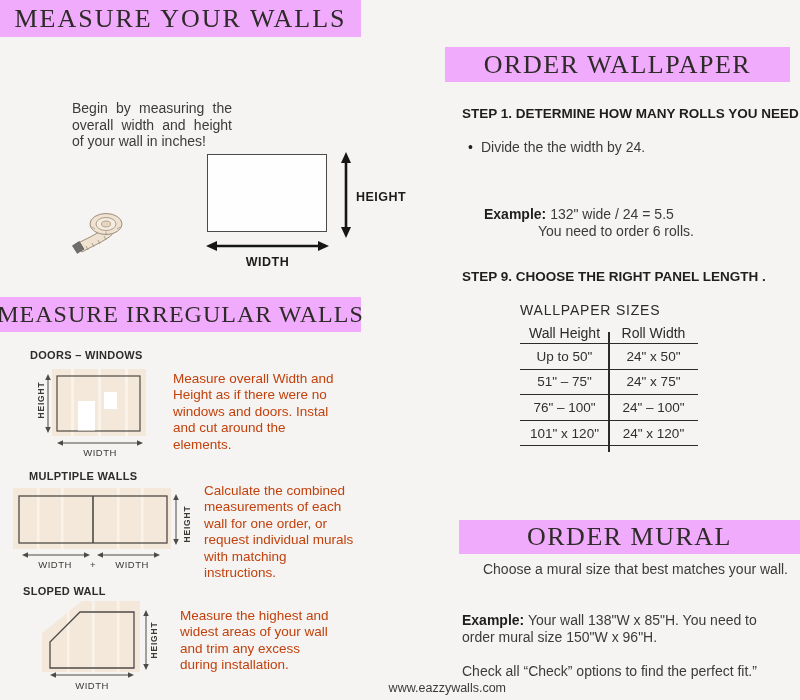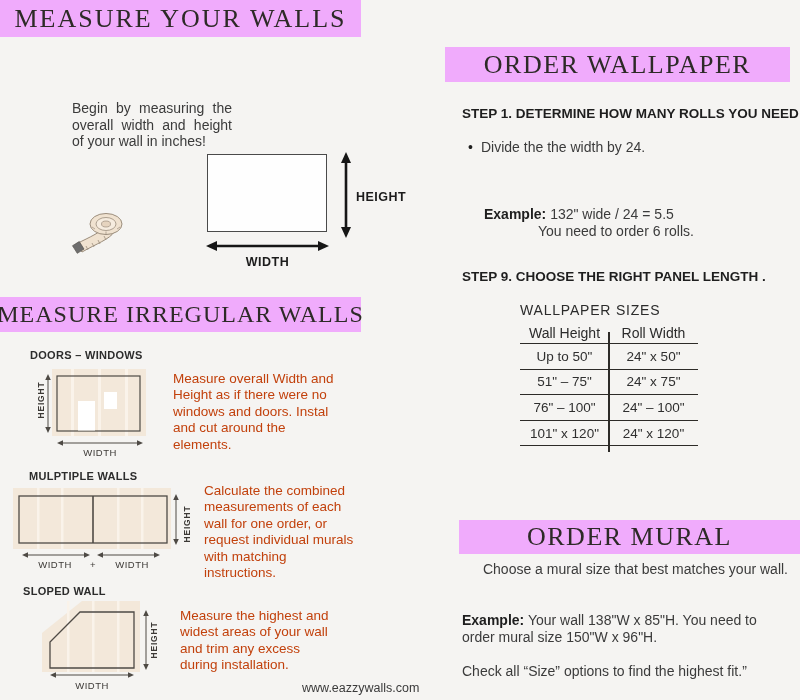--- a/index.html
+++ b/index.html
@@ -45,21 +45,21 @@
     position:relative; padding-left:19px;
     font-size:14px; line-height:16.5px; text-align:justify;
   }
   ul.bullets li::before {
     content:"•"; position:absolute; left:6px; top:0; font-size:14px; color:#1e1e1e;
   }
   .tbl { position:absolute; left:520px; top:325px; width:178px; }
   .tbl-row { display:flex; border-bottom:1.5px solid #2d2b28; }
   .tbl-cell { width:50%; text-align:center; font-size:13.5px; color:#2f2f2f; }
   .tbl-head .tbl-cell { font-size:14px; color:#2b2b2b; }
-  .footer { position:absolute; font-size:12.5px; color:#3b3b3b; text-align:left; }
+  .footer { position:absolute; font-size:12.5px; color:#3b3b3b; text-align:right; }
 </style>
 </head>
 <body>
 
 <div class="bar" style="left:0; top:46; width:361px; height:37px;">
   <span class="bar-title" style="font-size:26px;">MEASURE YOUR WALLS</span>
 </div>
 
 <p class="abs body-text justify" style="left:40px; top:100px; width:160px;margin-left:32px;">Begin by measuring the overall width and height of your wall in inches!</p>
 
@@ -216,15 +216,15 @@
   <span class="bar-title" style="font-size:26px; letter-spacing:1.5px;">ORDER MURAL</span>
 </div>
 
 <p class="abs body-text" style="left:462px; top:561px; width:326px; line-height:17px;text-align:right;">Choose a mural size that best matches your wall.</p>
 
 <p class="abs body-text" style="left:462px; top:612px; width:326px; line-height:17px;">
   <span style="font-weight:bold; color:#1e1e1e;">Example:</span>
   <span>Your wall 138"W x 85"H. You need to order mural size 150"W x 96"H.</span>
 </p>
 
-<p class="abs body-text" style="left:462px; top:663px; width:335px; line-height:17px;">Check all “Size” options to find the highest fit.”</p>
+<p class="abs body-text" style="left:462px; top:663px; width:335px; line-height:17px;">Check all “Check” options to find the perfect fit.”</p>
 
 <div class="footer" style="left:302px; top:681px; width:204px;">www.eazzywalls.com</div>
 
 </body></html>

